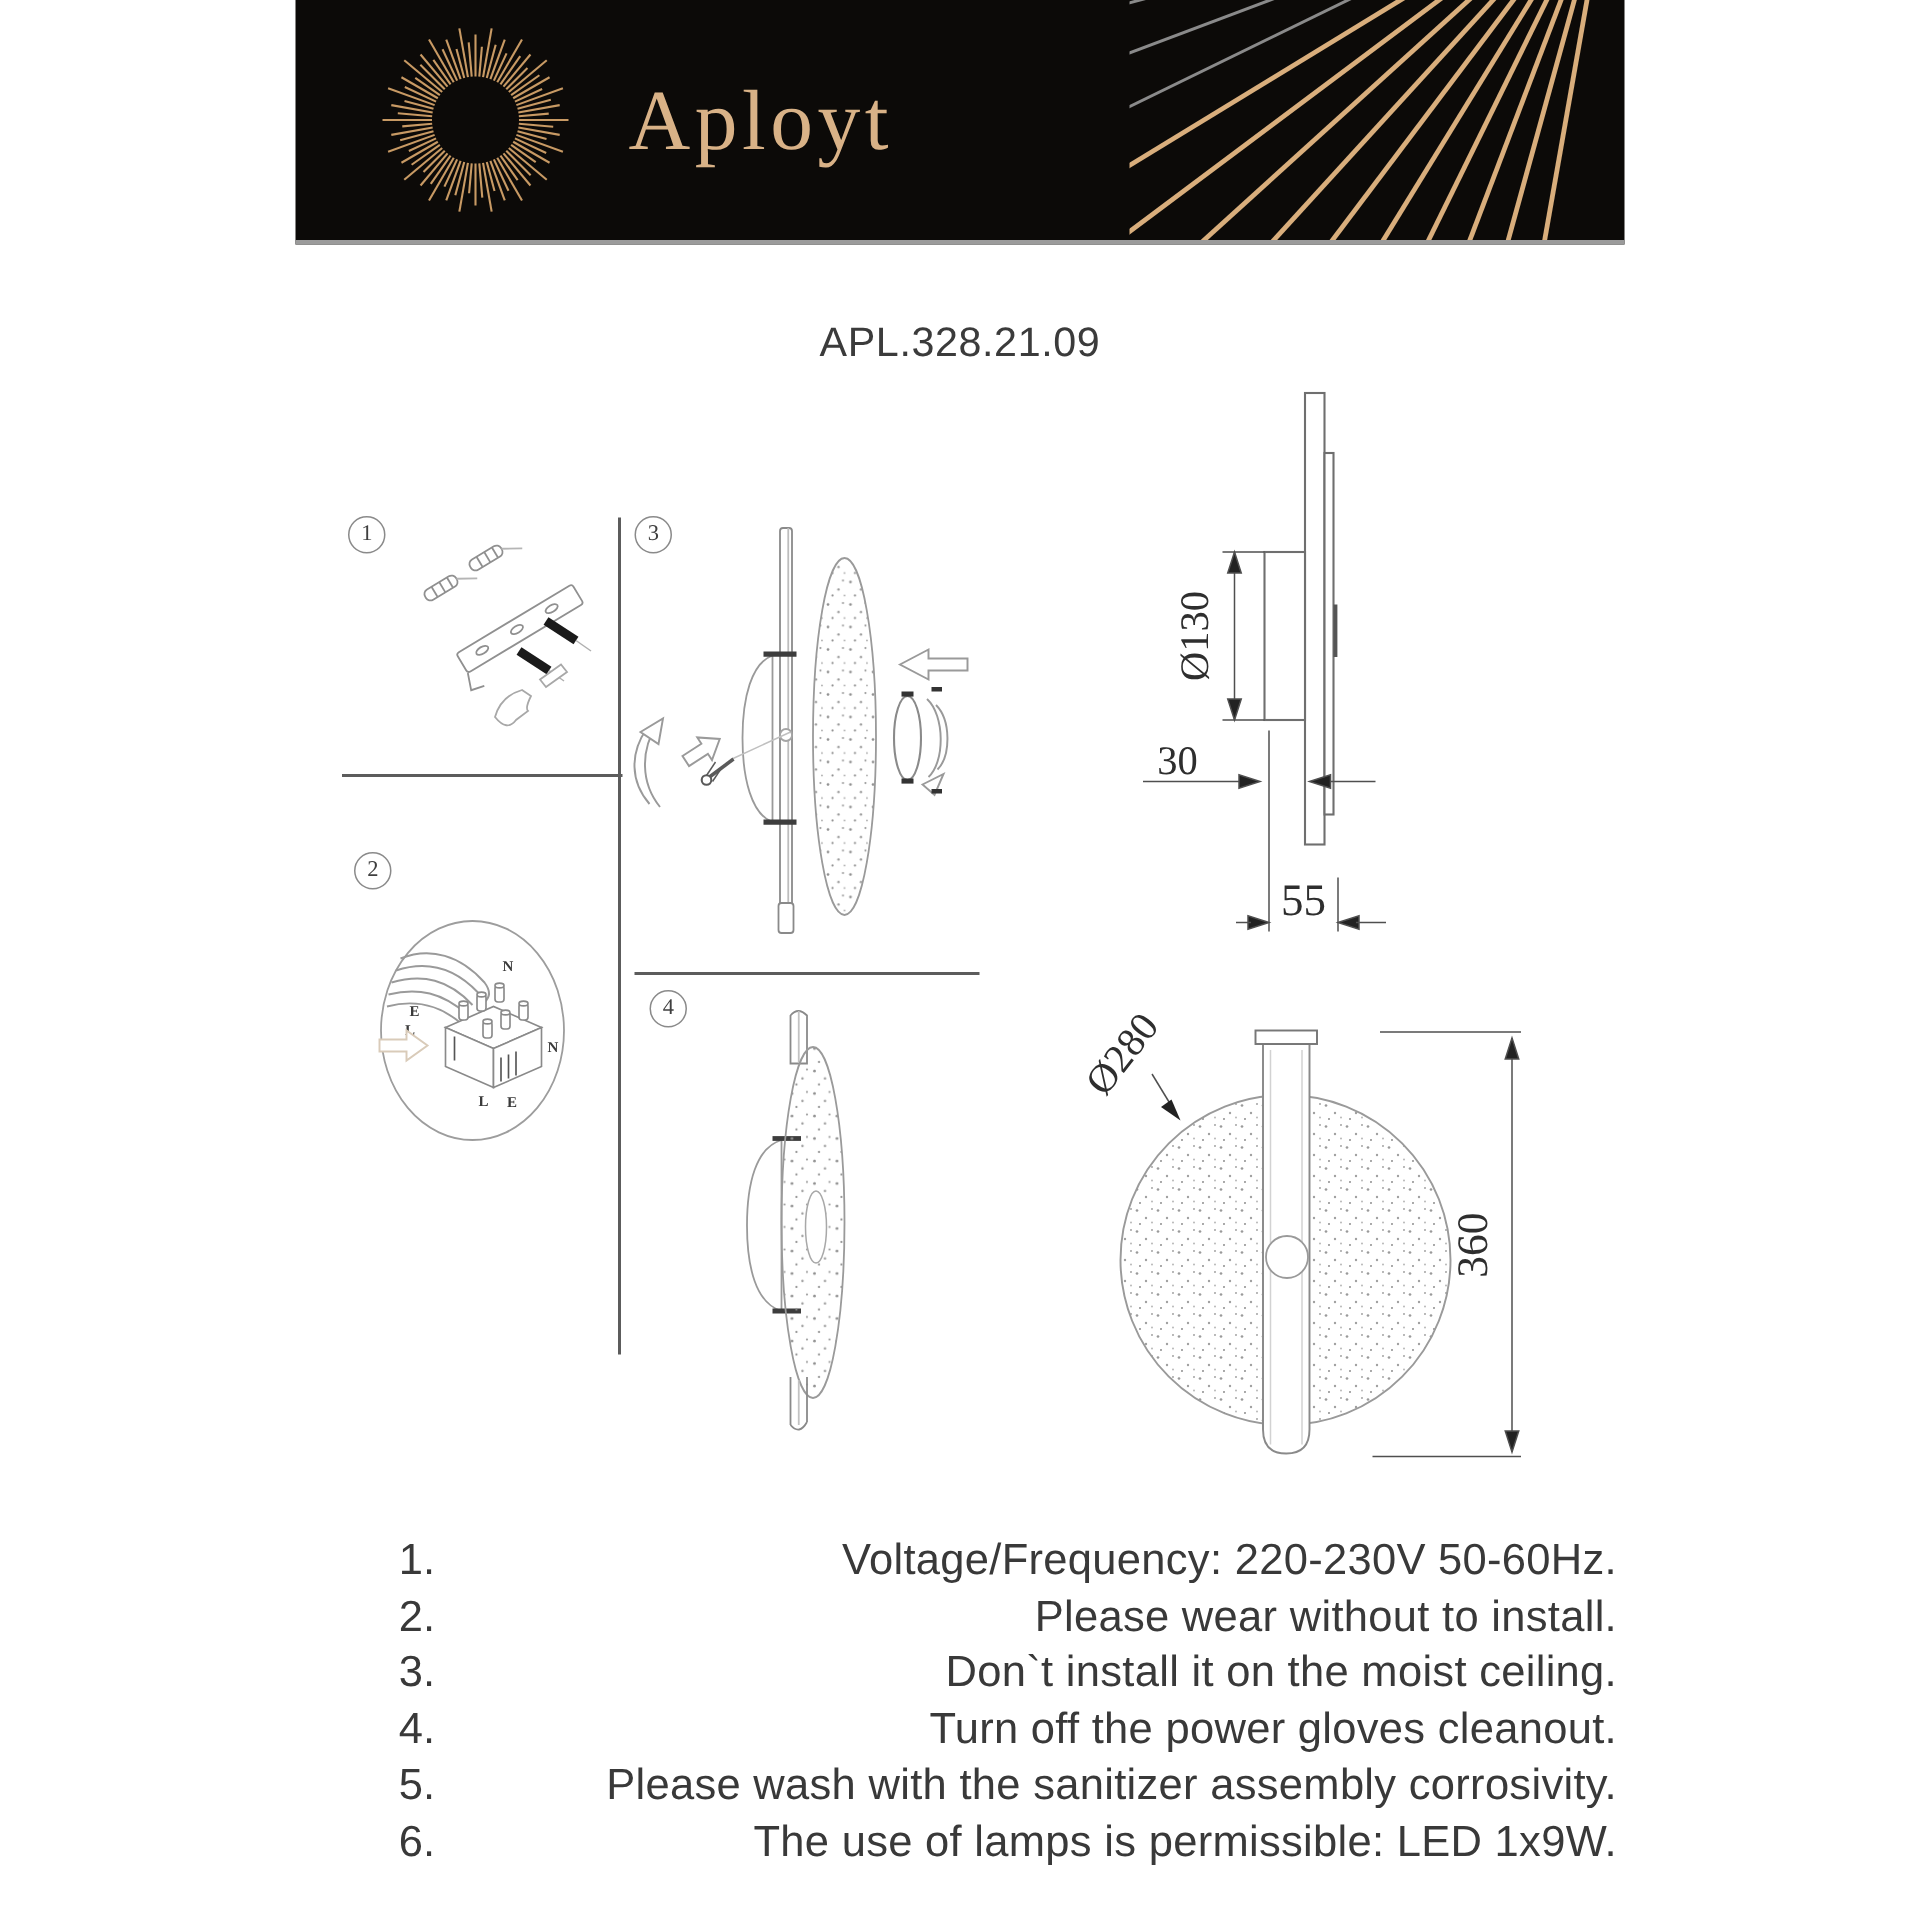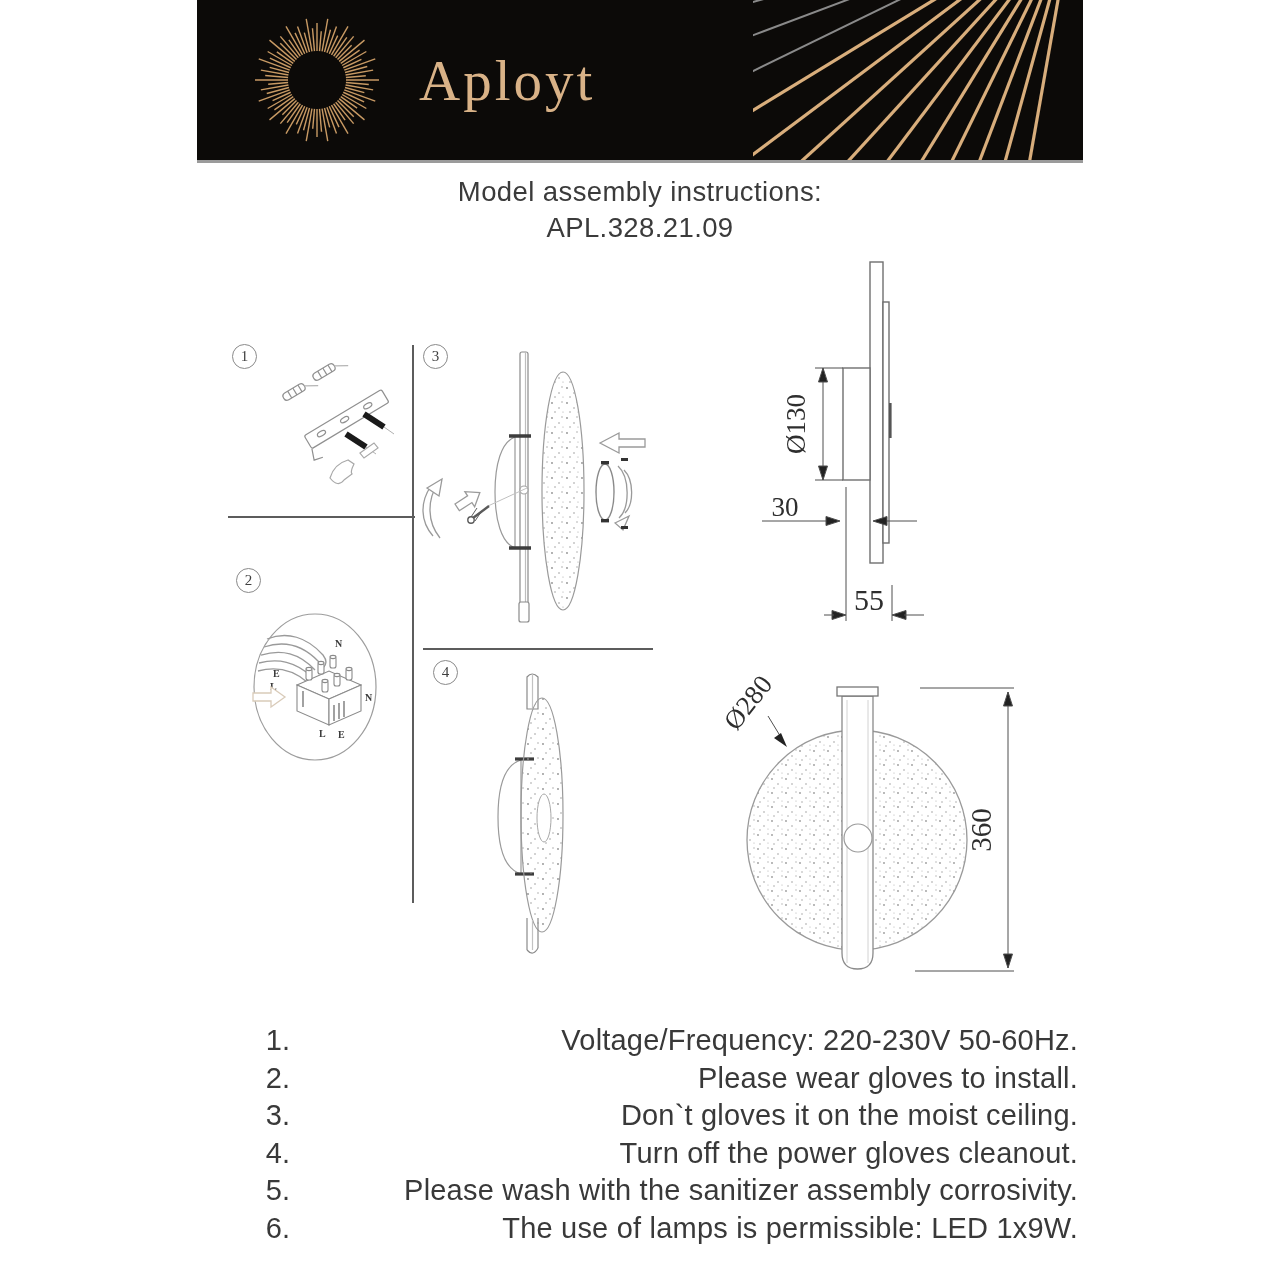--- a/index.html
+++ b/index.html
@@ -128,21 +128,20 @@
         <line x1="320" y1="-85" x2="-154.11494162352" y2="344.9011771667137" stroke="#d9ae7c" stroke-width="3.2"></line>
         <line x1="320" y1="-85" x2="-192.4680774071894" y2="298.375103049975" stroke="#d9ae7c" stroke-width="3.2"></line>
         <line x1="320" y1="-85" x2="-226.27251025620944" y2="248.446164377969" stroke="#d9ae7c" stroke-width="3.2"></line>
         <line x1="320" y1="-85" x2="-255.22818963146688" y2="195.55753394500948" stroke="#8a8a8a" stroke-width="2"></line>
         <line x1="320" y1="-85" x2="-279.07810287294285" y2="140.17865497900914" stroke="#8a8a8a" stroke-width="2"></line>
         <line x1="320" y1="-85" x2="-297.6105564622794" y2="82.80107433015317" stroke="#8a8a8a" stroke-width="2"></line>
         <line x1="320" y1="-85" x2="-310.66105502943367" y2="23.934079466260926" stroke="#8a8a8a" stroke-width="2"></line>
       </svg>
   </div>
 
-  <div class="title-line title-1">Model assembly instructions:</div>
   <div class="title-line title-2">APL.328.21.09</div>
 
   <div class="divider" style="left:412px;top:345px;width:2px;height:558px;"></div>
   <div class="divider" style="left:228px;top:516px;width:187px;height:2px;"></div>
   <div class="divider" style="left:423px;top:648px;width:230px;height:2px;"></div>
 
   <div class="badge" style="left:232px;top:344px;">
       <span>1</span>
     </div>
   <div class="badge" style="left:236px;top:568px;">
@@ -402,25 +401,25 @@
     </g>
   </svg>
 
   <div class="instructions">
     <div class="instr-row">
       <div class="instr-num">1.</div>
       <div class="instr-text">Voltage/Frequency: 220-230V 50-60Hz.</div>
     </div>
     <div class="instr-row">
       <div class="instr-num">2.</div>
-      <div class="instr-text">Please wear gloves to install.</div>
+      <div class="instr-text">Please wear without to install.</div>
     </div>
     <div class="instr-row">
       <div class="instr-num">3.</div>
-      <div class="instr-text">Don`t gloves it on the moist ceiling.</div>
+      <div class="instr-text">Don`t install it on the moist ceiling.</div>
     </div>
     <div class="instr-row">
       <div class="instr-num">4.</div>
       <div class="instr-text">Turn off the power gloves cleanout.</div>
     </div>
     <div class="instr-row">
       <div class="instr-num">5.</div>
       <div class="instr-text">Please wash with the sanitizer assembly corrosivity.</div>
     </div>
     <div class="instr-row">

